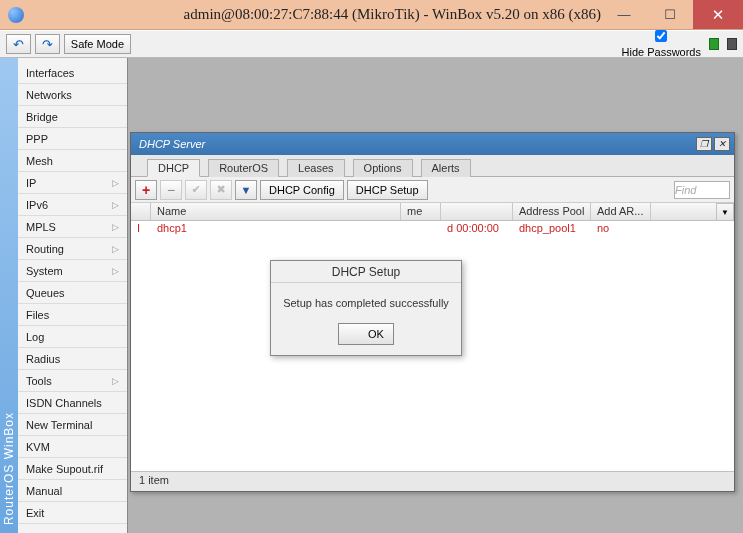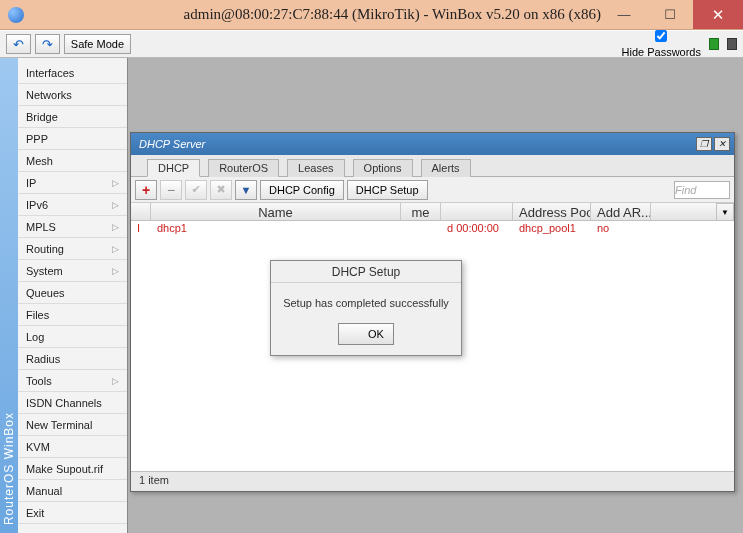--- a/index.html
+++ b/index.html
@@ -50,21 +50,21 @@
 .tbtn2.wide { width: auto; padding: 0 8px; font-size: 11px; }
 .plus { color: #cc2020; font-weight: bold; font-size: 14px; }
 .minus { color: #888; font-size: 14px; }
 .check { color: #bbb; }
 .cross { color: #bbb; }
 .funnel { color: #2a5aa0; }
 .find-box { margin-left: auto; width: 56px; height: 18px; border: 1px solid #b0b0b0; color: #aaa; font-style: italic; padding: 0 0; display: flex; align-items: center; background: #fff; }
 
 .grid { position: relative; height: calc(100% - 22px - 22px - 26px - 20px); background: #fff; overflow: hidden; }
 .grid-header { height: 18px; background: linear-gradient(#f8f8f8,#e4e4e4); border-bottom: 1px solid #c0c0c0; display: flex; }
-.gh { border-right: 1px solid #c8c8c8; padding: 2px 6px; font-size: 13px; color: #333; overflow: hidden; white-space: nowrap; text-align: center; }
+.gh { border-right: 1px solid #c8c8c8; padding: 2px 6px; font-size: 11px; color: #333; overflow: hidden; white-space: nowrap; }
 .grid-row { height: 17px; display: flex; color: #cc2020; font-size: 11px; }
 .gc { border-right: 1px solid transparent; padding: 1px 6px; overflow: hidden; white-space: nowrap; }
 .dropdown-btn { position: absolute; right: 0; top: 0; width: 18px; height: 18px; background: linear-gradient(#f8f8f8,#e4e4e4); border: 1px solid #c0c0c0; display:flex; align-items:center; justify-content:center; font-size:8px; }
 
 .statusbar { position: absolute; bottom: 0; left: 0; right: 0; height: 20px; background: #e8e8e8; border-top: 1px solid #c0c0c0; padding: 2px 8px; color: #333; }
 
 
 .dialog { position: absolute; left: 270px; top: 202px; width: 192px; background: #f0f0f0; border: 1px solid #888; box-shadow: 2px 2px 6px rgba(0,0,0,0.3); }
 .dialog-title { height: 22px; background: #f0f0f0; border-bottom: 1px solid #d0d0d0; display: flex; align-items: center; justify-content: center; font-size: 12px; color: #333; }
 .dialog-body { padding: 14px 10px 10px; text-align: center; }

